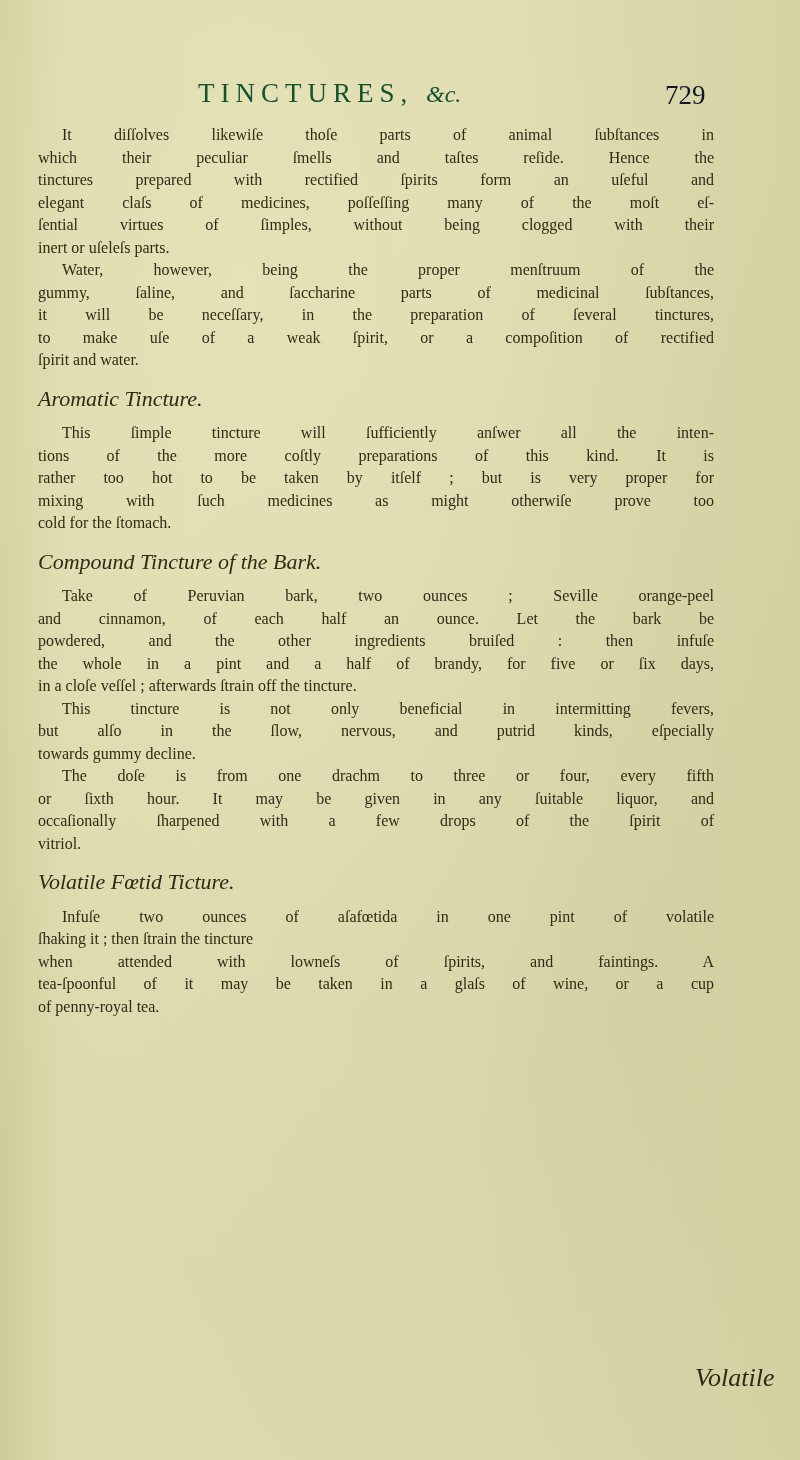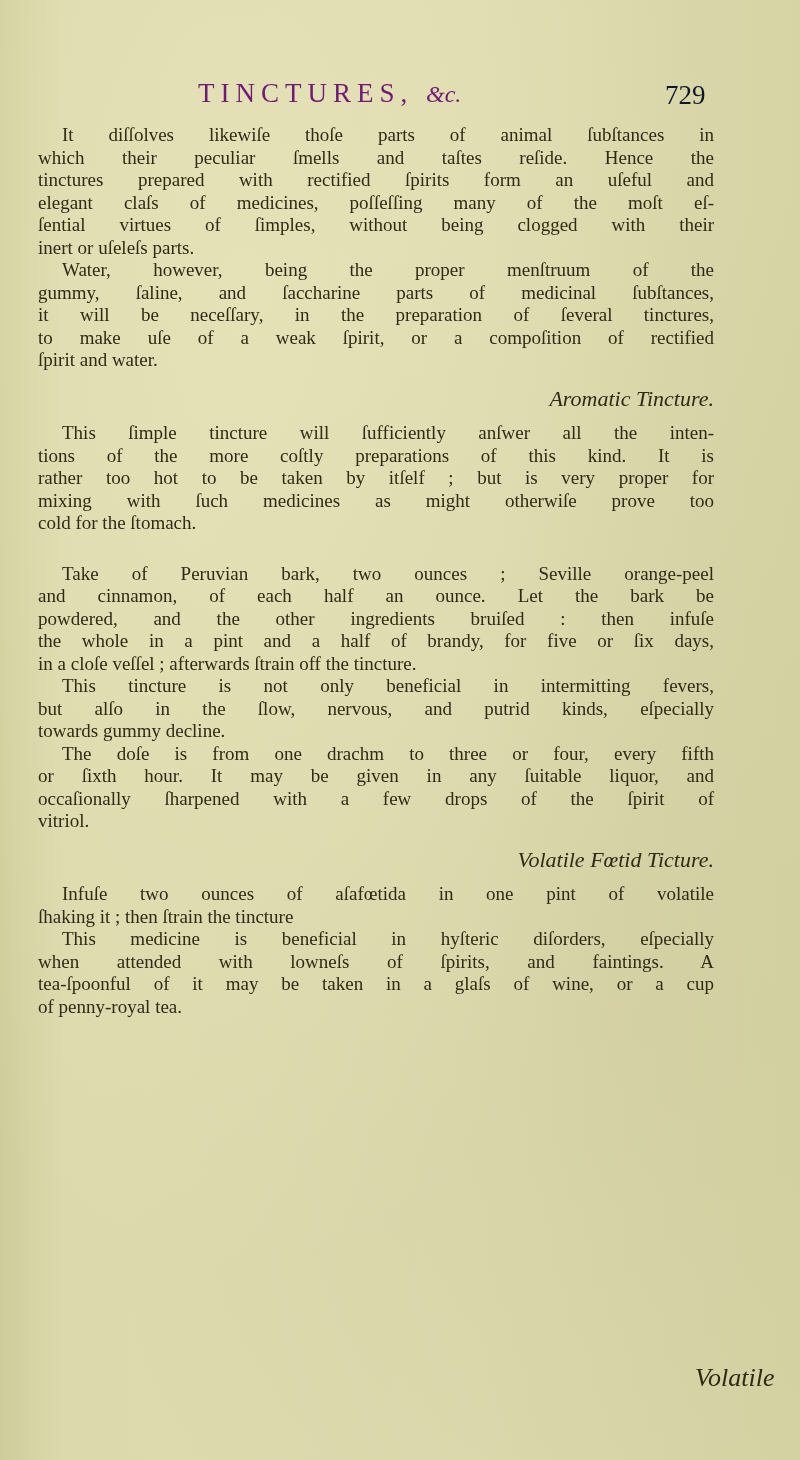--- a/index.html
+++ b/index.html
@@ -31,21 +31,21 @@
       left: 0;
       width: 676px;
       height: 40px;
     }
     .running-title {
       position: absolute;
       left: 160px;
       top: 0;
       font-size: 27px;
       letter-spacing: 6px;
-      color: #701a75;
+      color: #14532d;
       font-family: Liberation Serif, serif;
     }
     .running-title .amp {
       font-style: italic;
       letter-spacing: 0;
       font-size: 24px;
     }
     .page-number {
       position: absolute;
       left: 627px;
@@ -56,35 +56,35 @@
     .body-text {
       position: absolute;
       top: 124px;
       left: 0;
       width: 676px;
     }
     .line {
       display: block;
       height: 22.5px;
       line-height: 22.5px;
-      font-size: 19px;
+      font-size: 16px;
       white-space: nowrap;
       text-align: justify;
       text-align-last: justify;
       color: #2f2b15;
     }
     .line.last {
       text-align-last: left;
     }
     .line.indent {
       padding-left: 24px;
     }
     .section-heading {
       display: block;
-      text-align: right;
+      text-align: left;
       font-style: italic;
       font-size: 22px;
       height: 22.5px;
       line-height: 22.5px;
       color: #2f2b15;
     }
     .spacer-s { height: 12px; }
     .spacer-m { height: 16px; }
     .catchword {
       position: absolute;
@@ -135,20 +135,21 @@
         <span class="line">tions of the more coſtly preparations of this kind. It is</span>
         <span class="line">rather too hot to be taken by itſelf ; but is very proper for</span>
         <span class="line">mixing with ſuch medicines as might otherwiſe prove too</span>
         <span class="line last">cold for the ſtomach.</span>
       </div>
     </div>
 
     <div class="spacer-m"></div>
 
     <div>
+      <span class="section-heading">Compound Tincture of the Bark.</span>
       <div class="spacer-s"></div>
       <div class="p">
         <span class="line indent">Take of Peruvian bark, two ounces ; Seville orange-peel</span>
         <span class="line">and cinnamon, of each half an ounce. Let the bark be</span>
         <span class="line">powdered, and the other ingredients bruiſed : then infuſe</span>
         <span class="line">the whole in a pint and a half of brandy, for five or ſix days,</span>
         <span class="line last">in a cloſe veſſel ; afterwards ſtrain off the tincture.</span>
       </div>
       <div class="p">
         <span class="line indent">This tincture is not only beneficial in intermitting fevers,</span>
@@ -166,21 +167,20 @@
     <div class="spacer-m"></div>
 
     <div>
       <span class="section-heading">Volatile Fœtid Ticture.</span>
       <div class="spacer-s"></div>
       <div class="p">
         <span class="line indent">Infuſe two ounces of aſafœtida in one pint of volatile</span>
         <span class="line last">ſhaking it ; then ſtrain the tincture</span>
       </div>
       <div class="p">
-        <span class="line indent">This medicine is beneficial in hyſteric diſorders, eſpecially</span>
         <span class="line">when attended with lowneſs of ſpirits, and faintings. A</span>
         <span class="line">tea-ſpoonful of it may be taken in a glaſs of wine, or a cup</span>
         <span class="line last">of penny-royal tea.</span>
       </div>
     </div>
 
   </div>
 </div>
 
 <span class="catchword">Volatile</span>

